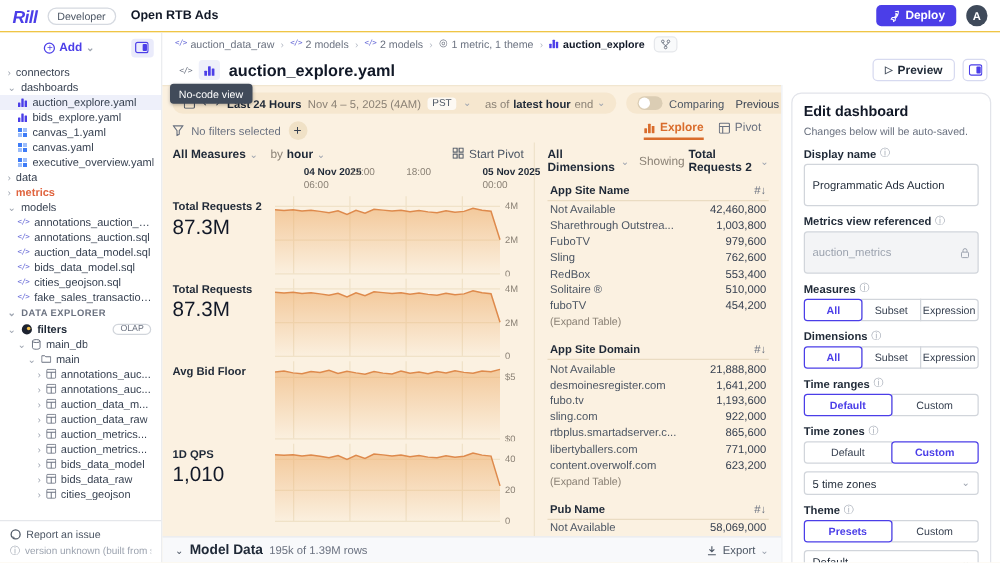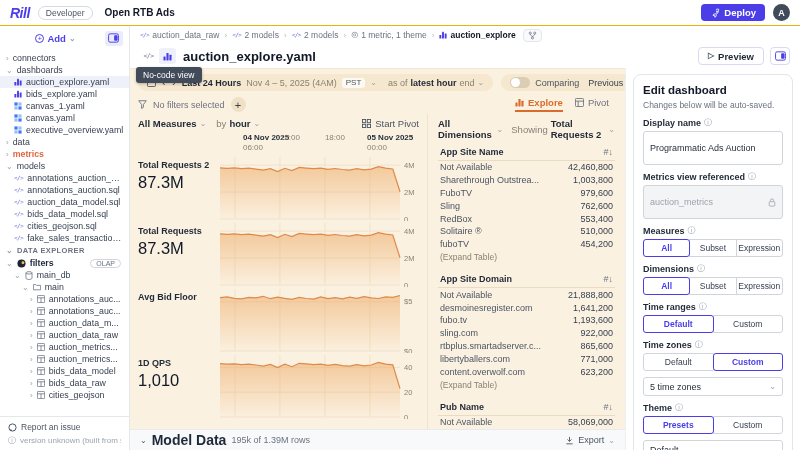--- a/index.html
+++ b/index.html
@@ -71,21 +71,21 @@
   .filters-row{flex:none;display:flex;align-items:center;gap:6px;padding:3px 8px 2px;font-size:9px;color:#6B7280}
   .plus-btn{width:15px;height:15px;border-radius:50%;border:none;background:#F0E1C6;color:#374151;display:flex;align-items:center;justify-content:center;font-size:11px}
   .tabs{margin-left:auto;display:flex;gap:12px;align-items:center;padding-right:8px}
   .tab{display:flex;gap:4px;align-items:center;color:#6B7280;font-size:9.5px;padding-bottom:2px;border-bottom:2px solid transparent;background:none;border-top:none;border-left:none;border-right:none;font-family:inherit}
   .tab.active{color:#D96C2C;font-weight:700;border-bottom-color:#D96C2C}
 
   .columns{flex:1;display:flex;min-height:0}
   .measures-col{flex:1;min-width:0;border-right:1px solid #EFE3CB;display:flex;flex-direction:column;padding-left:8px}
   .mcol-head{flex:none;display:flex;align-items:center;gap:10px;font-size:9.5px;padding:4px 8px 2px 0;color:#4B5563}
   .hgroup{display:flex;gap:3px;align-items:center}
-  .start-pivot{margin-left:auto;display:flex;gap:4px;align-items:center;color:#4B5563;background:none;border:none;font-size:9.5px;font-family:inherit}
+  .start-pivot{margin-left:auto;display:flex;gap:4px;align-items:flex-start;color:#4B5563;background:none;border:none;font-size:9.5px;font-family:inherit}
   .time-axis{flex:none;position:relative;height:24px;margin-left:90px;width:180px}
   .ta-label{position:absolute;top:2px;font-size:8px;color:#8A8175;line-height:1.25;white-space:nowrap}
   .ta-date{color:#1F2937;font-weight:700}
   .measures-list{flex:1;min-height:0;overflow:hidden}
   .measure-row{display:flex;height:66px}
   .m-meta{width:82px;flex:none;padding-top:5px}
   .m-name{font-size:9px;font-weight:700;color:#1F2937}
   .m-value{font-size:16.5px;color:#111827;margin-top:3px}
   .m-chart{flex:none;width:212px}
 
@@ -595,21 +595,21 @@
                   <div class="ta-label" style="left: 14.94px;">
                     <div class="ta-date">04 Nov 2025</div>
                     <div>06:00</div>
                   </div>
                   <div class="ta-label" style="left: 59.94px; transform: translateX(-40%);">
                     <div>12:00</div>
                   </div>
                   <div class="ta-label" style="left: 104.94px; transform: translateX(-40%);">
                     <div>18:00</div>
                   </div>
-                  <div class="ta-label" style="left: 139px;">
+                  <div class="ta-label" style="left: 158px;">
                     <div class="ta-date">05 Nov 2025</div>
                     <div>00:00</div>
                   </div>
                 </div>
               <div class="measures-list" id="measures-list">
                   <div class="measure-row">
                     <div class="m-meta">
                       <div class="m-name">Total Requests 2</div>
                       <div class="m-value">87.3M</div>
                     </div>
@@ -805,21 +805,21 @@
                       <span class="lb-val">58,069,000</span>
                     </div>
                     <div class="lb-row"></div>
                   </div>
                 </div>
             </div>
           </div>
 
           <div class="statusbar">
             <span class="chev" style="color:#4B5563">⌄</span>
-            <span class="bold" style="font-size:14px">Model Data</span>
+            <span class="bold" style="font-size:11px">Model Data</span>
             <span class="muted" style="color:#6B7280">195k of 1.39M rows</span>
             <button class="export">
               <span class="icon">
                   <svg width="9" height="9" viewBox="0 0 10 10">
                     <path d="M5 1v5M2.8 3.8L5 6l2.2-2.2M1.5 8.7h7" stroke="#4B5563" fill="none"></path>
                   </svg>
                 </span>
               <span>Export</span>
               <span class="chev">⌄</span>
             </button>

